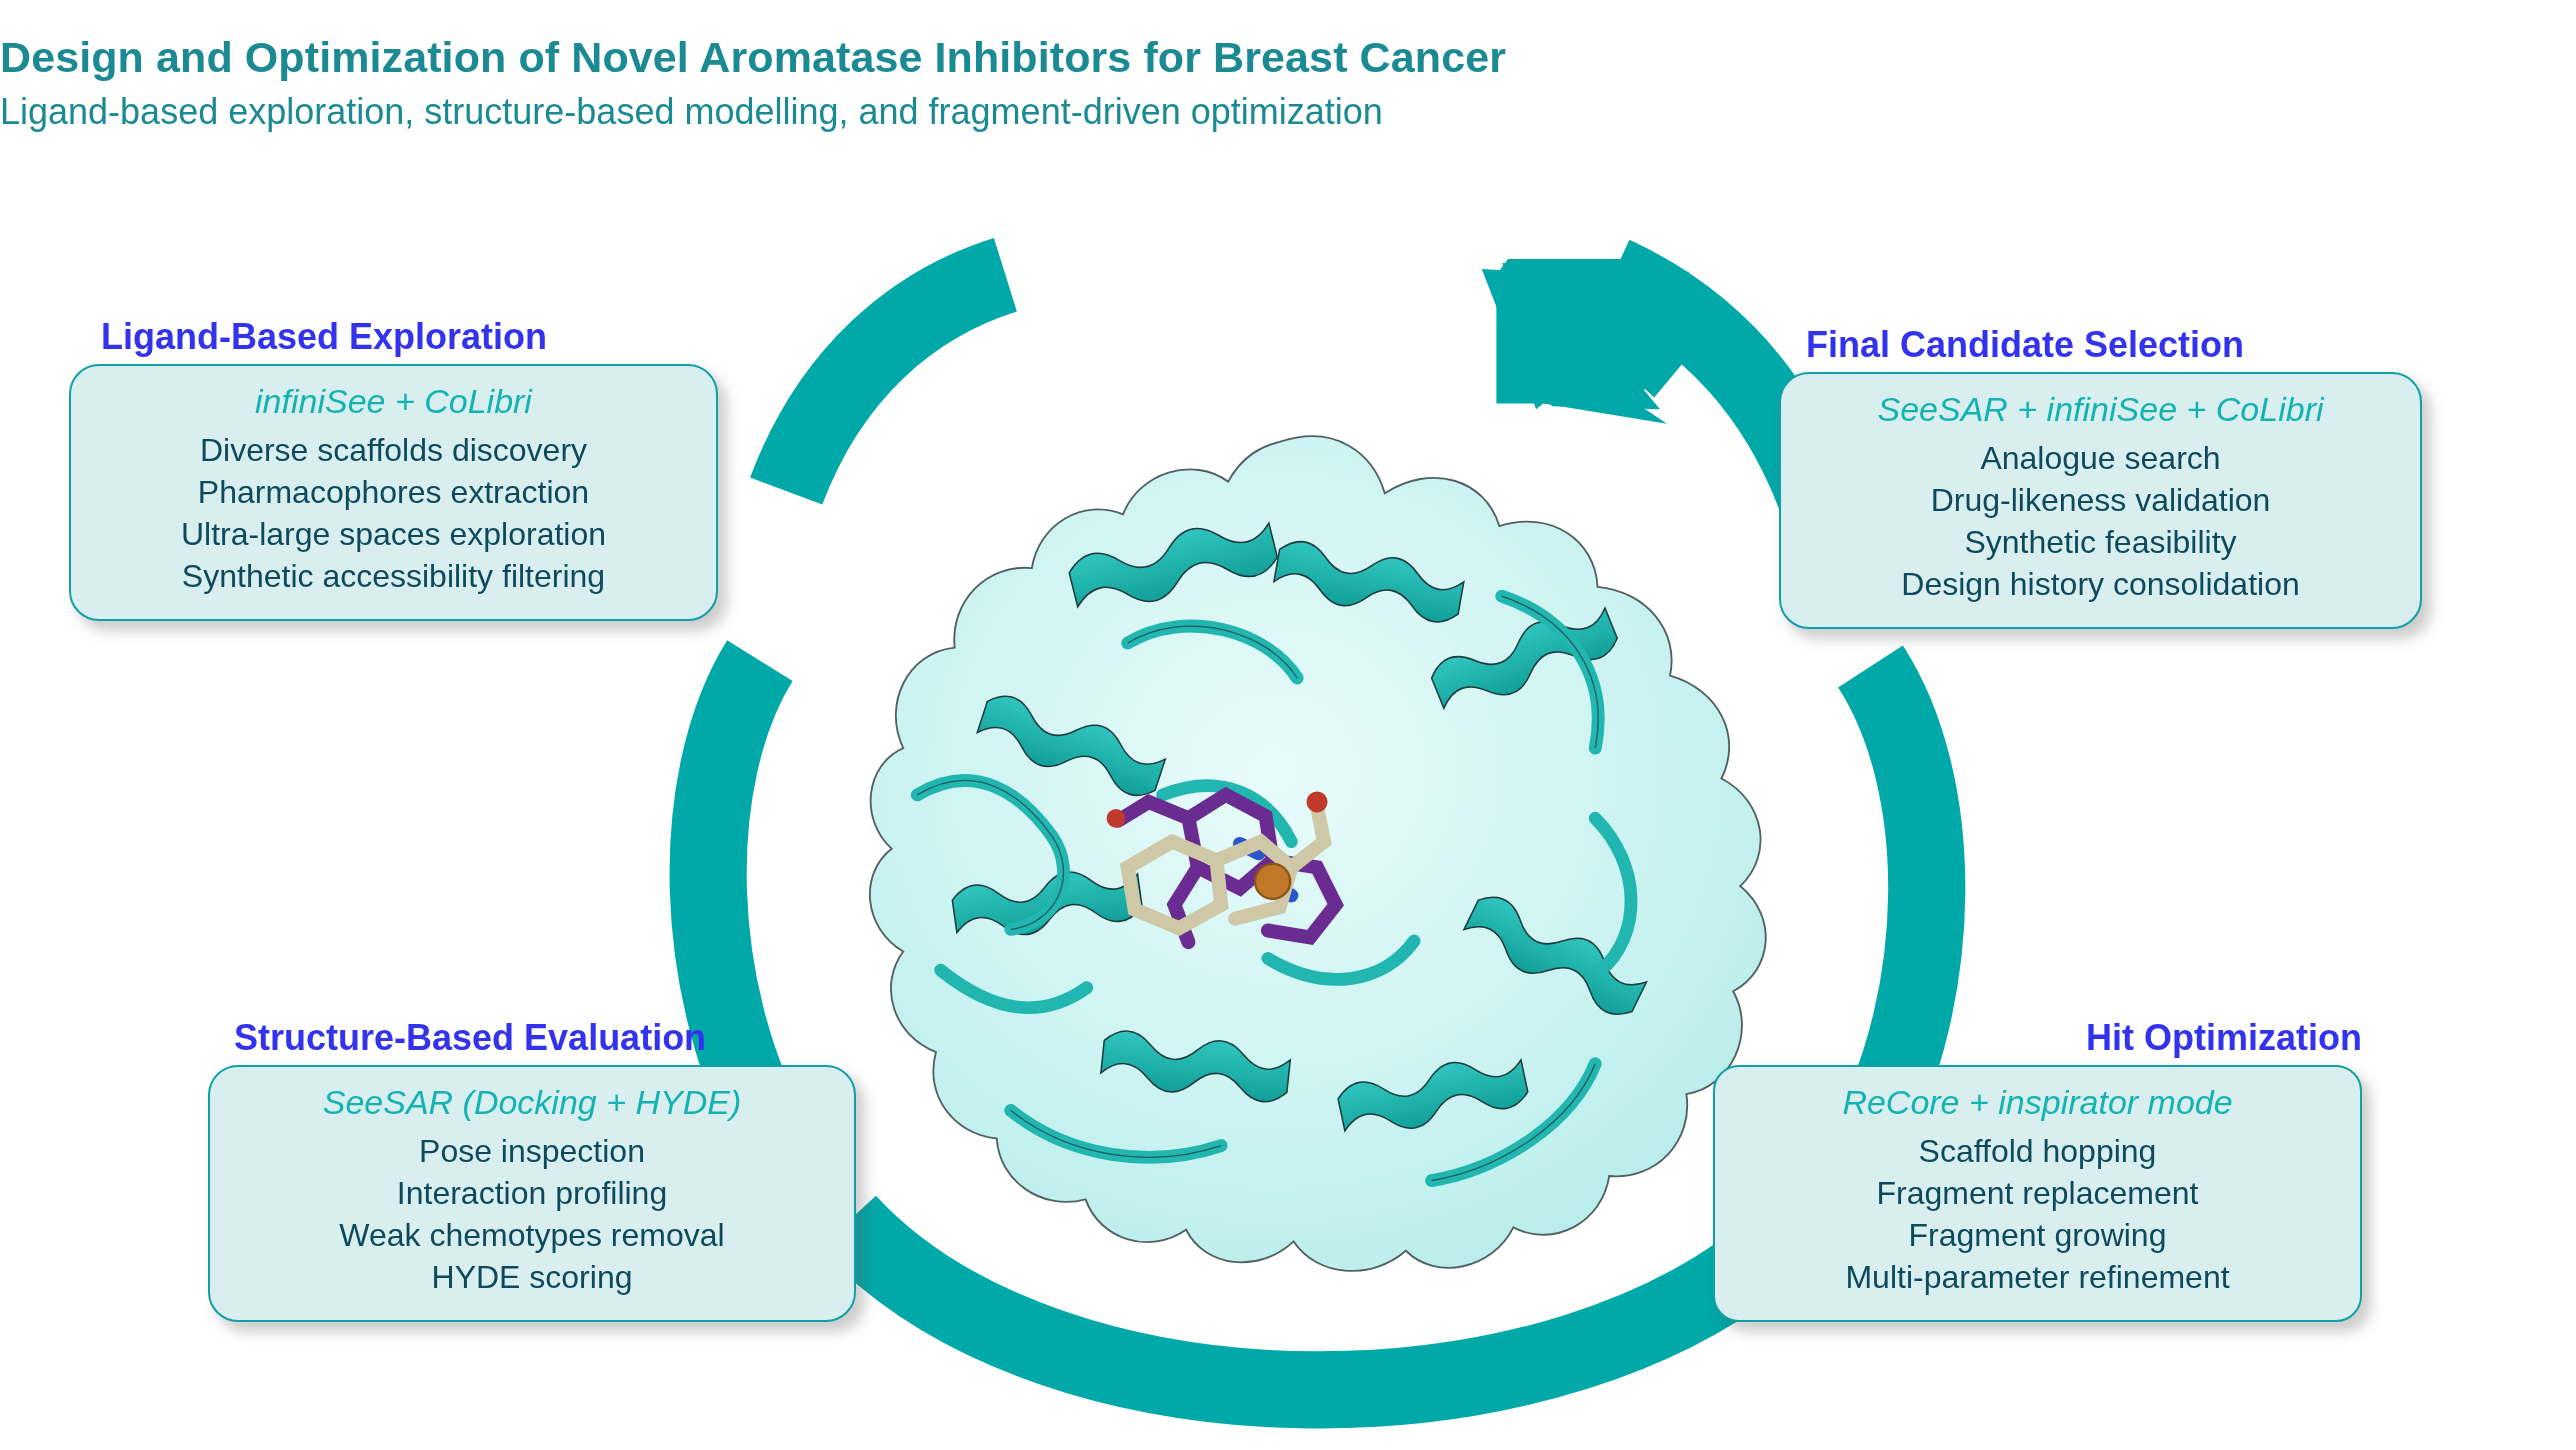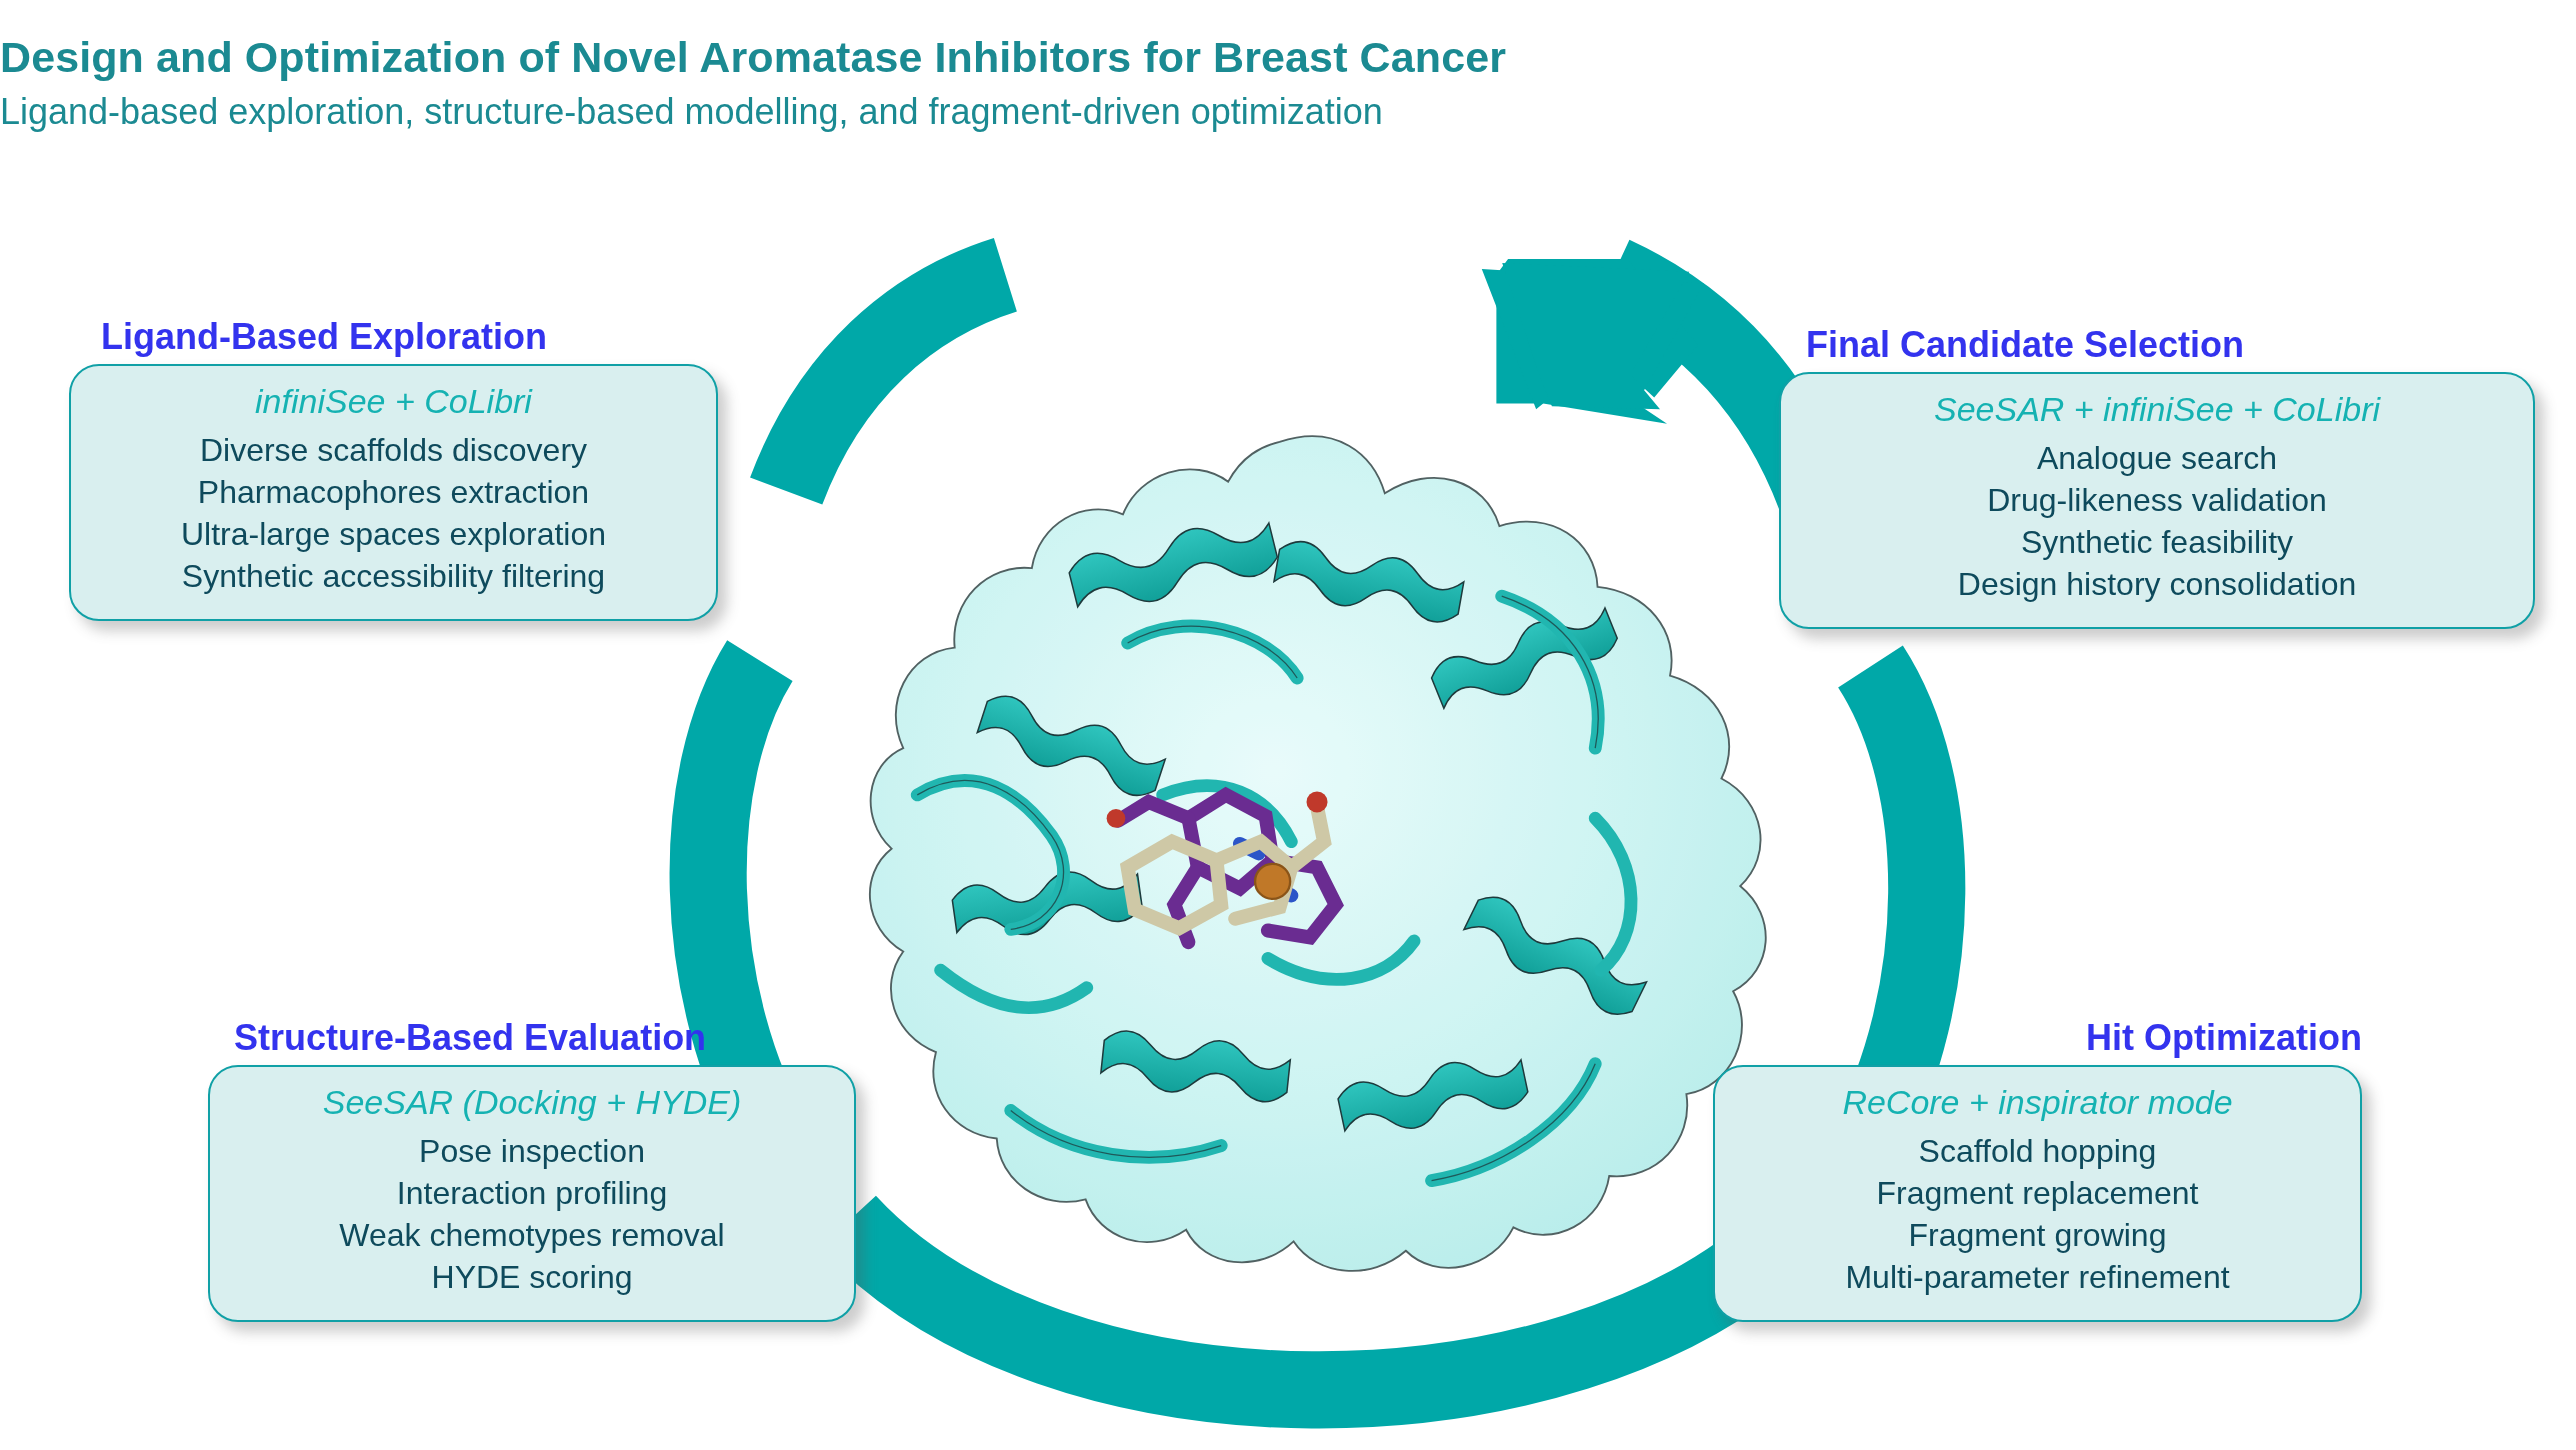--- a/index.html
+++ b/index.html
@@ -27,29 +27,29 @@
   .tool-line{font-size:34px;font-style:italic;color:#15B2B2;text-align:center;
              line-height:1.22;margin-bottom:5.8px;white-space:nowrap;}
   .bullet{font-size:32px;color:#0E4A5C;text-align:center;line-height:1.32;white-space:nowrap;}
 
   #stage-ligand{left:69px;top:319px;}
   #stage-ligand .stage-heading{text-align:left;padding-left:32px;}
   #stage-ligand .stage-box{width:649px;height:257px;}
 
   #stage-final{left:1748px;top:327px;margin-left:31px;}
   #stage-final .stage-heading{text-align:left;padding-left:27px;}
-  #stage-final .stage-box{width:756px;height:257px;}
+  #stage-final .stage-box{width:643px;height:257px;}
 
   #stage-structure{left:208px;top:1020px;}
   #stage-structure .stage-heading{text-align:left;padding-left:26px;}
   #stage-structure .stage-box{width:648px;height:257px;}
 
   #stage-hit{left:1713px;top:1020px;}
   #stage-hit .stage-heading{text-align:right;padding-left:202px;}
-  #stage-hit .stage-box{width:649px;height:257px;}
+  #stage-hit .stage-box{width:649px;height:257px;border-radius:26px;}
 </style>
 </head>
 <body>
 
 <div id="title-block">
   <div id="main-title">Design and Optimization of Novel Aromatase Inhibitors for Breast Cancer</div>
   <div id="subtitle">Ligand-based exploration, structure-based modelling, and fragment-driven optimization</div>
 </div>
 
 <svg id="cycle-ring" viewBox="0 0 4407 2482" preserveAspectRatio="none">

